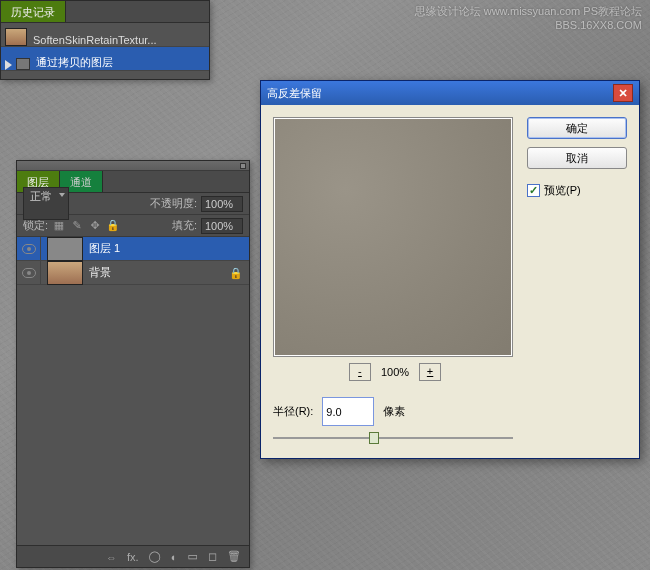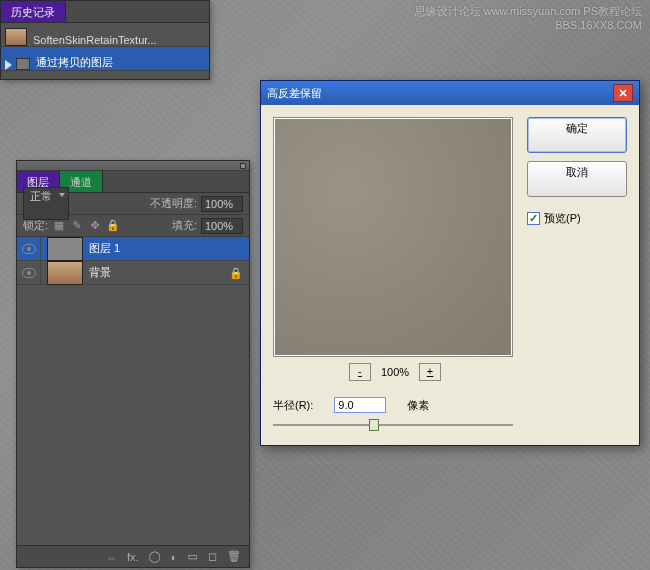--- a/index.html
+++ b/index.html
@@ -6,21 +6,21 @@
 body { width: 650px; height: 570px; background: #8e8e8e; position: relative; overflow: hidden; }
 .bg-texture { position: absolute; inset: 0; background: linear-gradient(135deg, #868686 0%, #929292 30%, #7e7e7e 60%, #8a8a8a 100%); opacity: 0.9; }
 .bg-texture::after { content:""; position:absolute; inset:0; background: repeating-linear-gradient(45deg, rgba(255,255,255,0.03) 0 2px, transparent 2px 6px), repeating-linear-gradient(-30deg, rgba(0,0,0,0.04) 0 1px, transparent 1px 5px); }
 .watermark { position: absolute; top: 4px; right: 8px; color: rgba(255,255,255,0.55); font-size: 11px; text-align: right; line-height: 14px; text-shadow: 0 0 2px rgba(0,0,0,0.4); }
 
 .panel { position: absolute; background: #535353; border: 1px solid #2a2a2a; box-shadow: 2px 2px 6px rgba(0,0,0,0.3); }
 .panel-header { background: linear-gradient(#6b6b6b,#5d5d5d); height: 10px; border-bottom: 1px solid #3a3a3a; display:flex; justify-content:flex-end; align-items:center; padding:0 3px; }
 .panel-header .dot { width:6px; height:6px; background:#888; border:1px solid #333; }
 .tab-row { display:flex; background:#4a4a4a; height:22px; border-bottom:1px solid #2e2e2e; }
 .tab { padding: 4px 10px; color:#ccc; background:#15803d; border-right:1px solid #2a2a2a; cursor:default; }
-.tab.active { background:#4c1d95; color:#eee; }
+.tab.active { background:#4d7c0f; color:#eee; }
 
 
 #history { left:0; top:0; width:210px; height:80px; }
 #history .rows { background:#535353; }
 .hist-row { display:flex; align-items:flex-end; height:24px; padding:0 4px; color:#ddd; border-bottom:1px solid #444; }
 .hist-row.selected { background:#2a5db0; color:#fff; }
 .hist-row .thumb { width:22px; height:18px; background:linear-gradient(#c9a77a,#a07050); border:1px solid #222; margin-right:6px; }
 .hist-row .icon-state { width:14px; height:12px; background:#777; border:1px solid #333; margin-right:6px; }
 .hist-row .play { width:0; height:0; border-top:5px solid transparent; border-bottom:5px solid transparent; border-left:7px solid #ddd; margin-right:4px; }
 
@@ -52,28 +52,28 @@
 
 #dialog { position:absolute; left:260px; top:80px; width:380px; background:#ece9d8; border:1px solid #0a246a; box-shadow:3px 3px 10px rgba(0,0,0,0.4); }
 .dlg-title { height:24px; background:linear-gradient(#3b77dd,#2a5db0); color:#fff; display:flex; align-items:center; padding:0 6px; font-size:12px; }
 .dlg-title .spacer { flex:1; }
 .dlg-close { width:20px; height:18px; background:#d84b3e; border:1px solid #8a2a20; color:#fff; display:flex; align-items:center; justify-content:center; font-weight:bold; }
 .dlg-body { padding:12px; display:flex; gap:10px; }
 .dlg-left { flex:1; }
 .preview-box { width:240px; height:240px; border:1px solid #888; background: radial-gradient(circle at 30% 30%, #9a9488, #8b8579 60%, #827c70); box-shadow: inset 0 0 0 1px #fff; }
 .zoom-row { display:flex; align-items:center; justify-content:center; gap:10px; margin-top:6px; }
 .zoom-btn { width:22px; height:18px; border:1px solid #888; background:#ece9d8; text-align:center; line-height:14px; text-decoration:underline; }
-.radius-row { display:flex; align-items:center; gap:21px; margin-top:16px; }
-.radius-row input[type=text] { width:52px; height:16px; border:1px solid #7a96df; padding:1px 3px; }
+.radius-row { display:flex; align-items:center; gap:9px; margin-top:16px; }
+.radius-row input[type=text] { width:52px; height:29px; border:1px solid #7a96df; padding:1px 3px; }
 .slider { position:relative; width:240px; height:16px; margin-top:4px; }
 .slider-track { position:absolute; top:7px; left:0; right:0; height:2px; background:#999; }
 .slider-thumb { position:absolute; top:2px; width:10px; height:12px; background:#dfe8d0; border:1px solid #5a7a3a; }
 
 .dlg-right { width:100px; display:flex; flex-direction:column; gap:8px; }
-.dlg-btn { height:36px; border:1px solid #888; background:linear-gradient(#fdfdfd,#e4e4e4); text-align:center; line-height:20px; border-radius:3px; }
+.dlg-btn { height:22px; border:1px solid #888; background:linear-gradient(#fdfdfd,#e4e4e4); text-align:center; line-height:20px; border-radius:3px; }
 .dlg-btn.primary { border:1px solid #4a72c8; box-shadow:0 0 0 1px #a8c0f0 inset; }
 .chk-row { display:flex; align-items:center; gap:4px; margin-top:6px; }
 .chk { width:13px; height:13px; border:1px solid #4a72c8; background:#fff; display:flex; align-items:center; justify-content:center; color:#2a7a2a; font-size:11px; font-weight:bold; }
 </style>
 </head>
 <body>
 
 <div class="bg-texture"></div>
 <div class="watermark">
   <span>思缘设计论坛  www.missyuan.com  PS教程论坛</span><br>

